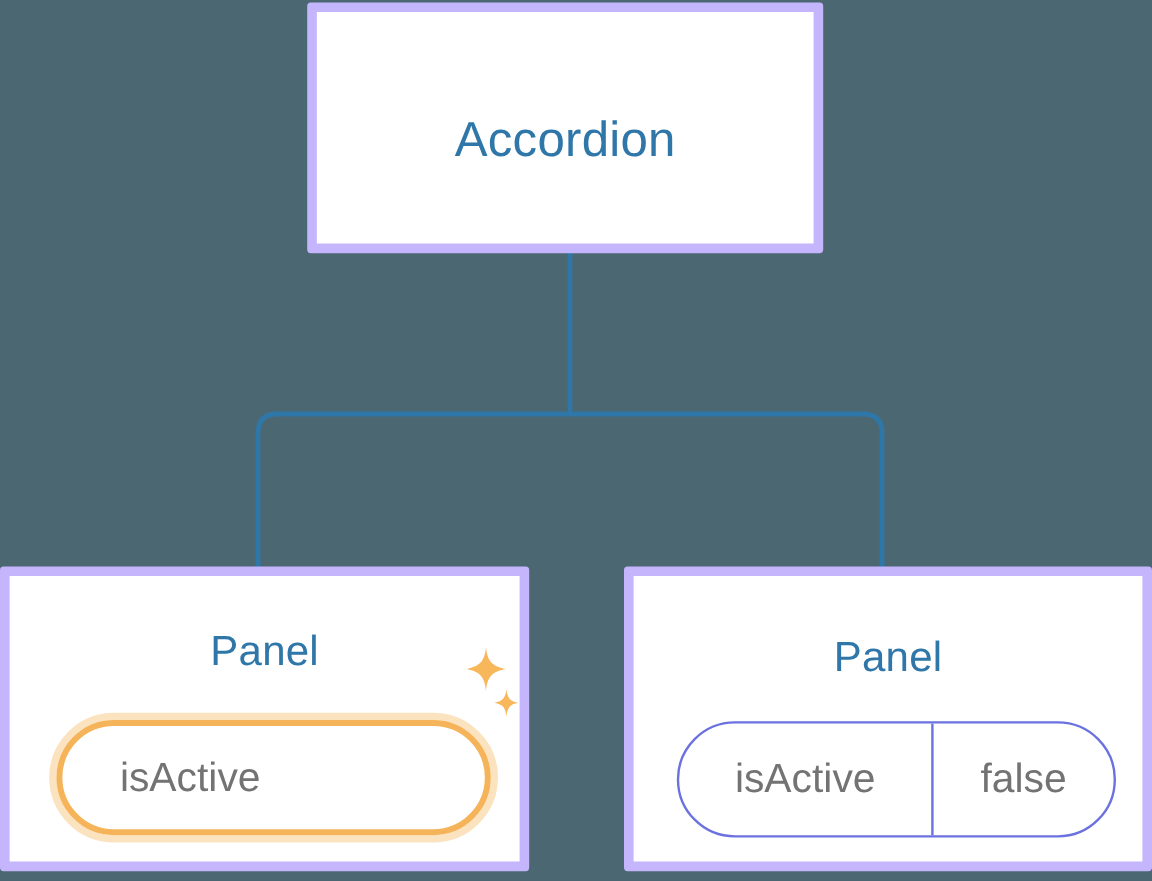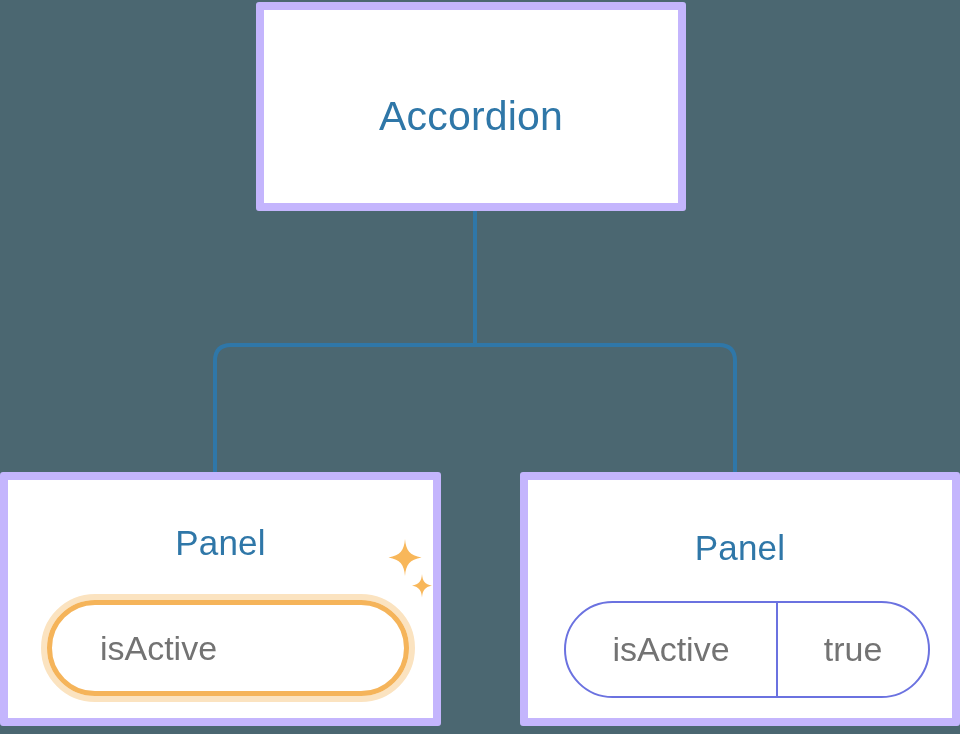--- a/index.html
+++ b/index.html
@@ -205,21 +205,21 @@
         <span class="prop-key">isActive</span>
       </div>
     </div>
   </div>
 
   <div class="node-card" id="node-panel-right">
     <div class="node-title">Panel</div>
 
     <div class="prop-pill plain" id="pill-right">
       <span class="prop-key">isActive</span>
-      <span class="prop-val">true</span>
+      <span class="prop-val">false</span>
     </div>
   </div>
 
   <svg id="sparkle-group" viewBox="0 0 62 64" width="62" height="64" fill="none">
     <path d="M27 1 C27.9 12.2 31.6 17.4 43.5 19.5 C31.6 21.6 27.9 26.8 27 38 C26.1 26.8 22.4 21.6 10.5 19.5 C22.4 17.4 26.1 12.2 27 1 Z" fill="#f8b75a"></path>
     <path d="M44 36 C44.6 43.2 46.8 46.4 54 47.7 C46.8 49 44.6 52.2 44 59.4 C43.4 52.2 41.2 49 34 47.7 C41.2 46.4 43.4 43.2 44 36 Z" fill="#f8b75a"></path>
   </svg>
 
 </div>
 

